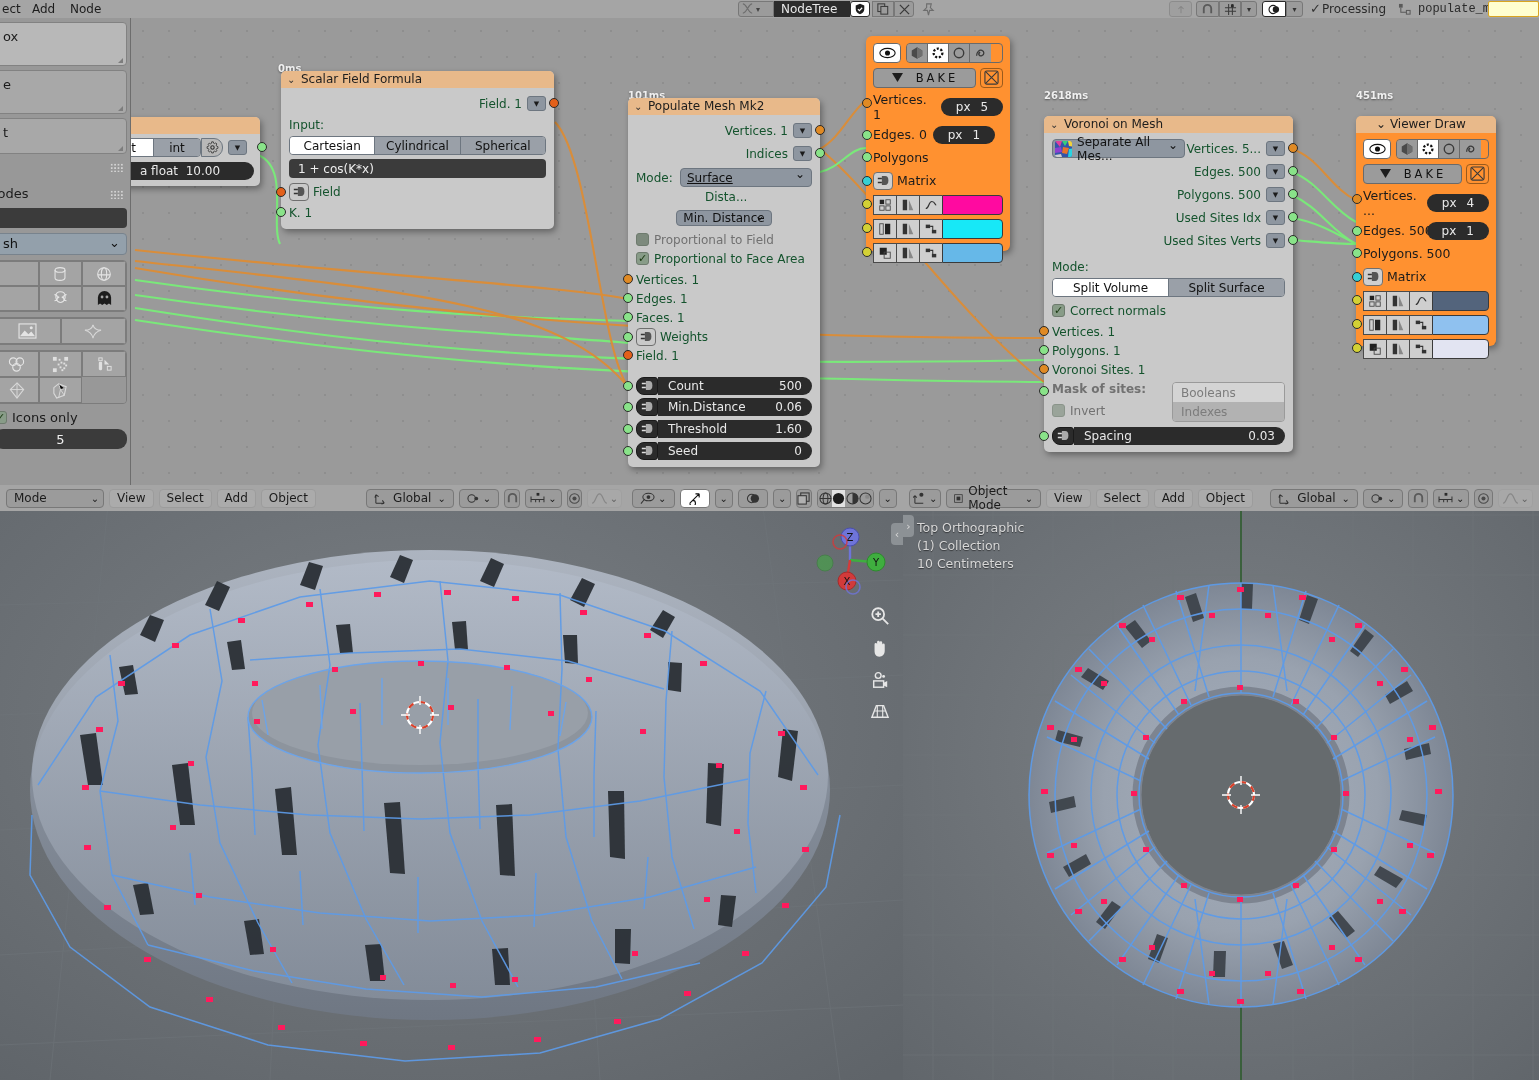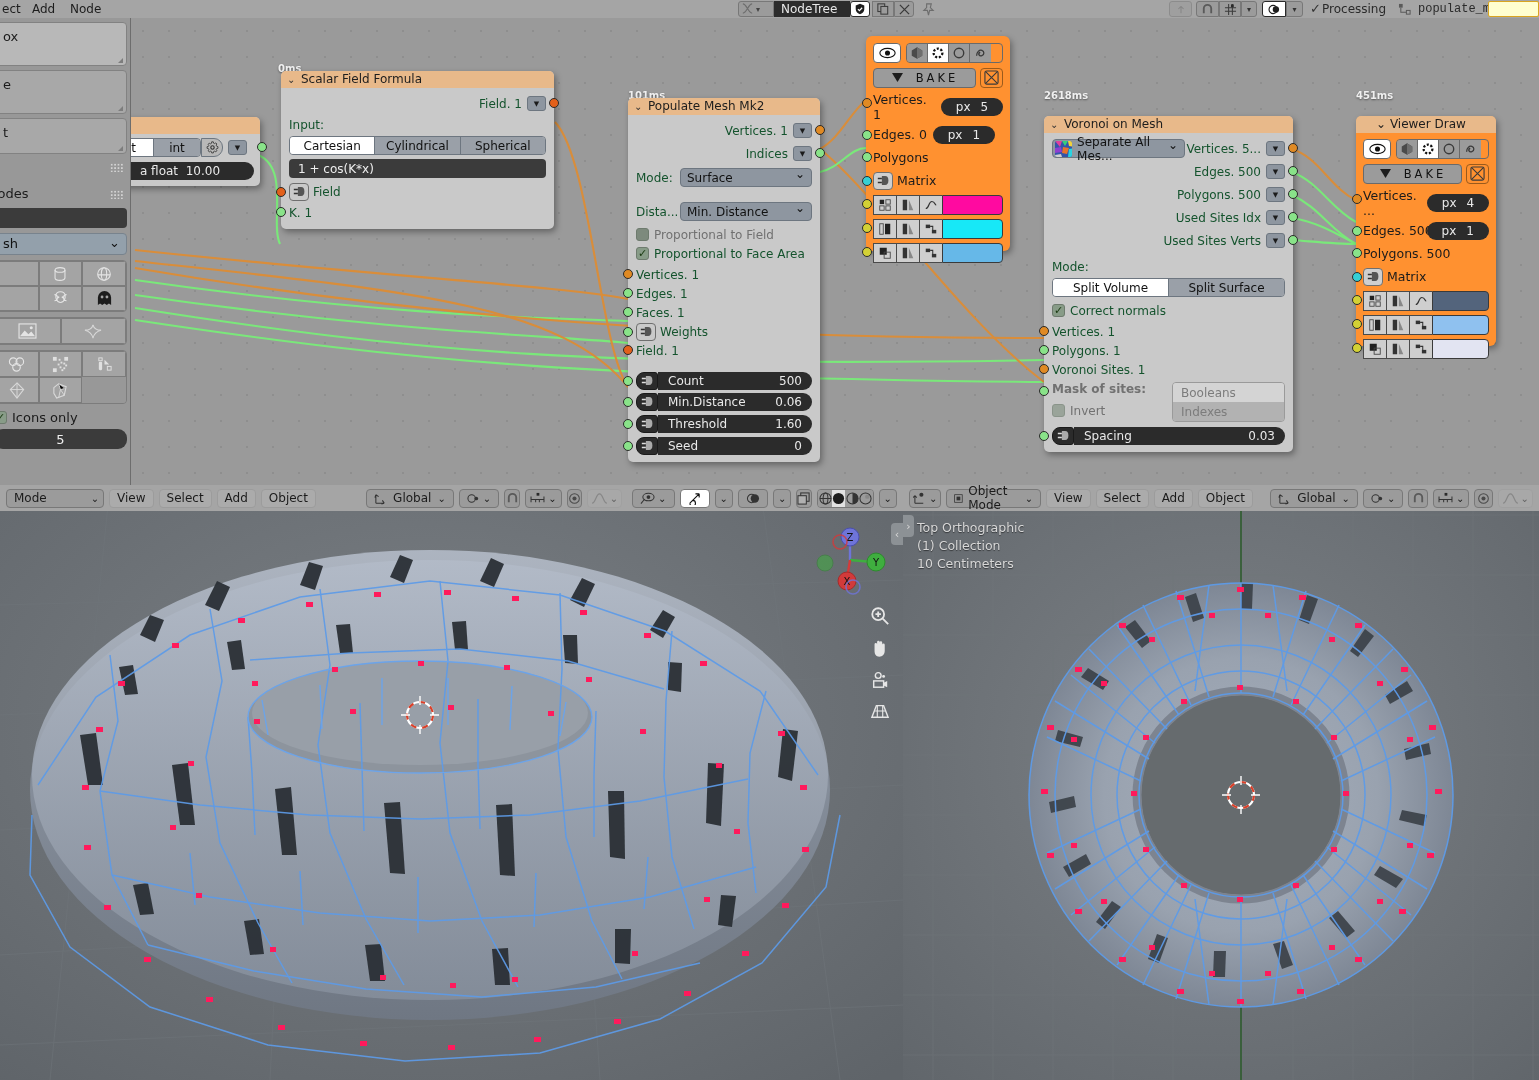--- a/index.html
+++ b/index.html
@@ -242,25 +242,25 @@
         <div class="dd"></div>
         <span class="sock out s-verts" style="top:6px;"></span>
       </div>
       <div class="row r" style="min-height:23px;">
         <span class="lbl">Indices</span>
         <div class="dd"></div>
         <span class="sock out s-green" style="top:6px;"></span>
       </div>
       <div class="row" style="margin-top:3px; gap:6px;">
         <span class="lbl" style="width:38px;">Mode:</span>
-        <div class="selbox" style="flex:1;">
+        <div class="selbox" style="flex:1;text-decoration:underline;">
             <span>Surface</span>
           </div>
       </div>
-      <div class="row" style="margin-top:15px; gap:6px;">
+      <div class="row" style="margin-top:3px; gap:6px;flex-direction:column;">
         <span class="lbl" style="width:38px;">Dista...</span>
         <div class="selbox" style="flex:1;">
             <span>Min. Distance</span>
           </div>
       </div>
       <div class="row" style="margin-top:4px;">
         <span class="cbx off">✓</span>
         <span class="lbl dim">Proportional to Field</span>
       </div>
       <div class="row">

